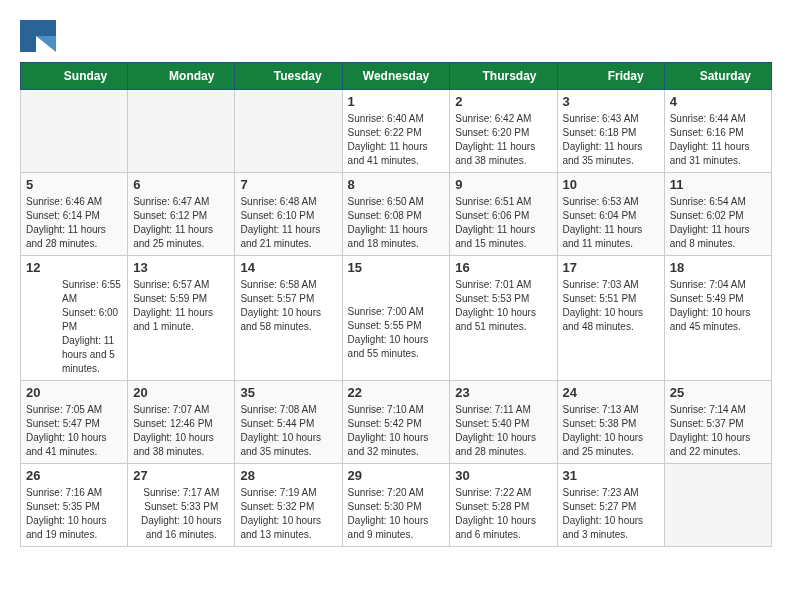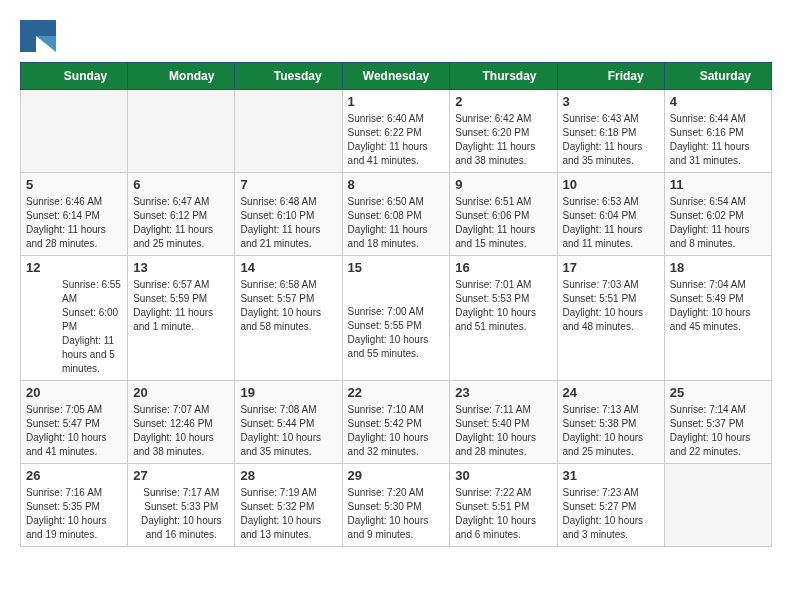--- a/index.html
+++ b/index.html
@@ -240,21 +240,21 @@
 Sunset: 5:47 PM
 Daylight: 10 hours and 41 minutes.</div>
         </td>
         <td>
           <div class="day-number">20</div>
           <div class="day-info" style="white-space: pre-line;">Sunrise: 7:07 AM
 Sunset: 12:46 PM
 Daylight: 10 hours and 38 minutes.</div>
         </td>
         <td>
-          <div class="day-number">19</div>
+          <div class="day-number">35</div>
           <div class="day-info" style="white-space: pre-line;">Sunrise: 7:08 AM
 Sunset: 5:44 PM
 Daylight: 10 hours and 35 minutes.</div>
         </td>
         <td>
           <div class="day-number">22</div>
           <div class="day-info" style="white-space: pre-line;">Sunrise: 7:10 AM
 Sunset: 5:42 PM
 Daylight: 10 hours and 32 minutes.</div>
         </td>
@@ -298,21 +298,21 @@
         </td>
         <td>
           <div class="day-number">29</div>
           <div class="day-info" style="white-space: pre-line;">Sunrise: 7:20 AM
 Sunset: 5:30 PM
 Daylight: 10 hours and 9 minutes.</div>
         </td>
         <td>
           <div class="day-number">30</div>
           <div class="day-info" style="white-space: pre-line;">Sunrise: 7:22 AM
-Sunset: 5:51 PM
+Sunset: 5:28 PM
 Daylight: 10 hours and 6 minutes.</div>
         </td>
         <td>
           <div class="day-number">31</div>
           <div class="day-info" style="white-space: pre-line;">Sunrise: 7:23 AM
 Sunset: 5:27 PM
 Daylight: 10 hours and 3 minutes.</div>
         </td>
         <td class="empty-cell"></td>
       </tr>

